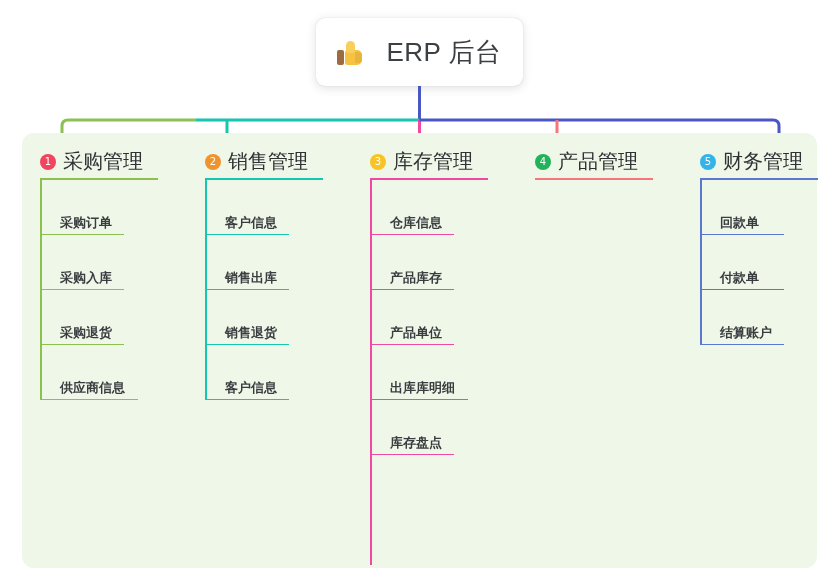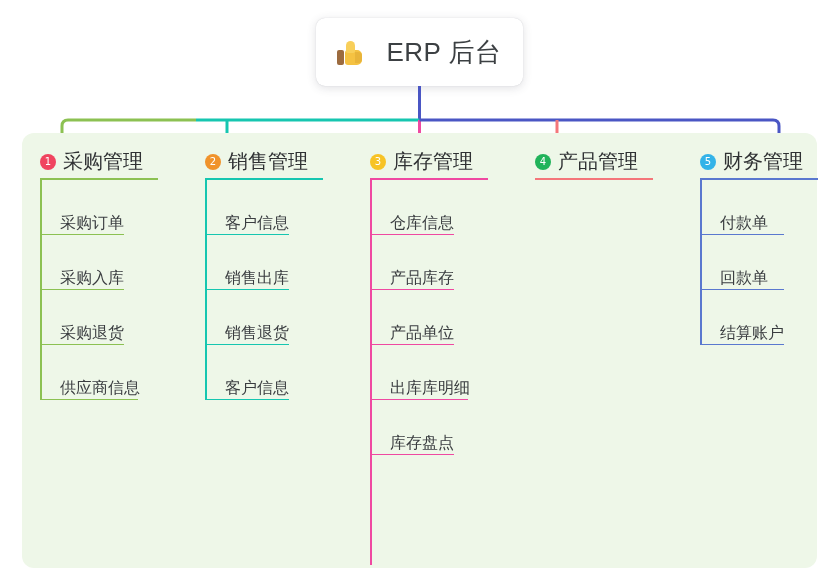--- a/index.html
+++ b/index.html
@@ -165,24 +165,25 @@
   .leaf {
     position: relative;
     height: 55px;
     box-sizing: border-box;
     display: flex;
     align-items: flex-end;
     padding-bottom: 4px;
     padding-left: 20px;
   }
   .leaf-label {
-    font-size: 16px;
+    font-size: 13px;
     color: #3a3d40;
     white-space: nowrap;
     line-height: 16px;
+    font-weight: bold;
   }
   .leaf-rule {
     position: absolute;
     left: 0;
     bottom: 0;
     height: 1.4px;
   }
 </style>
 </head>
 <body>
@@ -309,28 +310,28 @@
       </div>
       <div class="column col-4">
         <div class="col-head">
           <span class="badge" style="background: rgb(51, 179, 232);">5</span>
           <span class="head-label">财务管理</span>
           <span class="head-rule" style="background: rgb(90, 120, 207); width: 118px;"></span>
         </div>
         <div class="leaf-list">
           <span class="spine" style="background: rgb(90, 120, 207); height: 165px;"></span>
           <div class="leaf">
+            <span class="leaf-label">回款单</span>
+            <span class="leaf-rule" style="background: rgb(90, 120, 207); width: 84px;"></span>
+          </div>
+          <div class="leaf">
             <span class="leaf-label">付款单</span>
             <span class="leaf-rule" style="background: rgb(90, 120, 207); width: 84px;"></span>
           </div>
           <div class="leaf">
-            <span class="leaf-label">回款单</span>
-            <span class="leaf-rule" style="background: rgb(90, 120, 207); width: 84px;"></span>
-          </div>
-          <div class="leaf">
             <span class="leaf-label">结算账户</span>
             <span class="leaf-rule" style="background: rgb(90, 120, 207); width: 84px;"></span>
           </div>
         </div>
       </div>
     </div>
 
 </div>
 
 </body></html>

